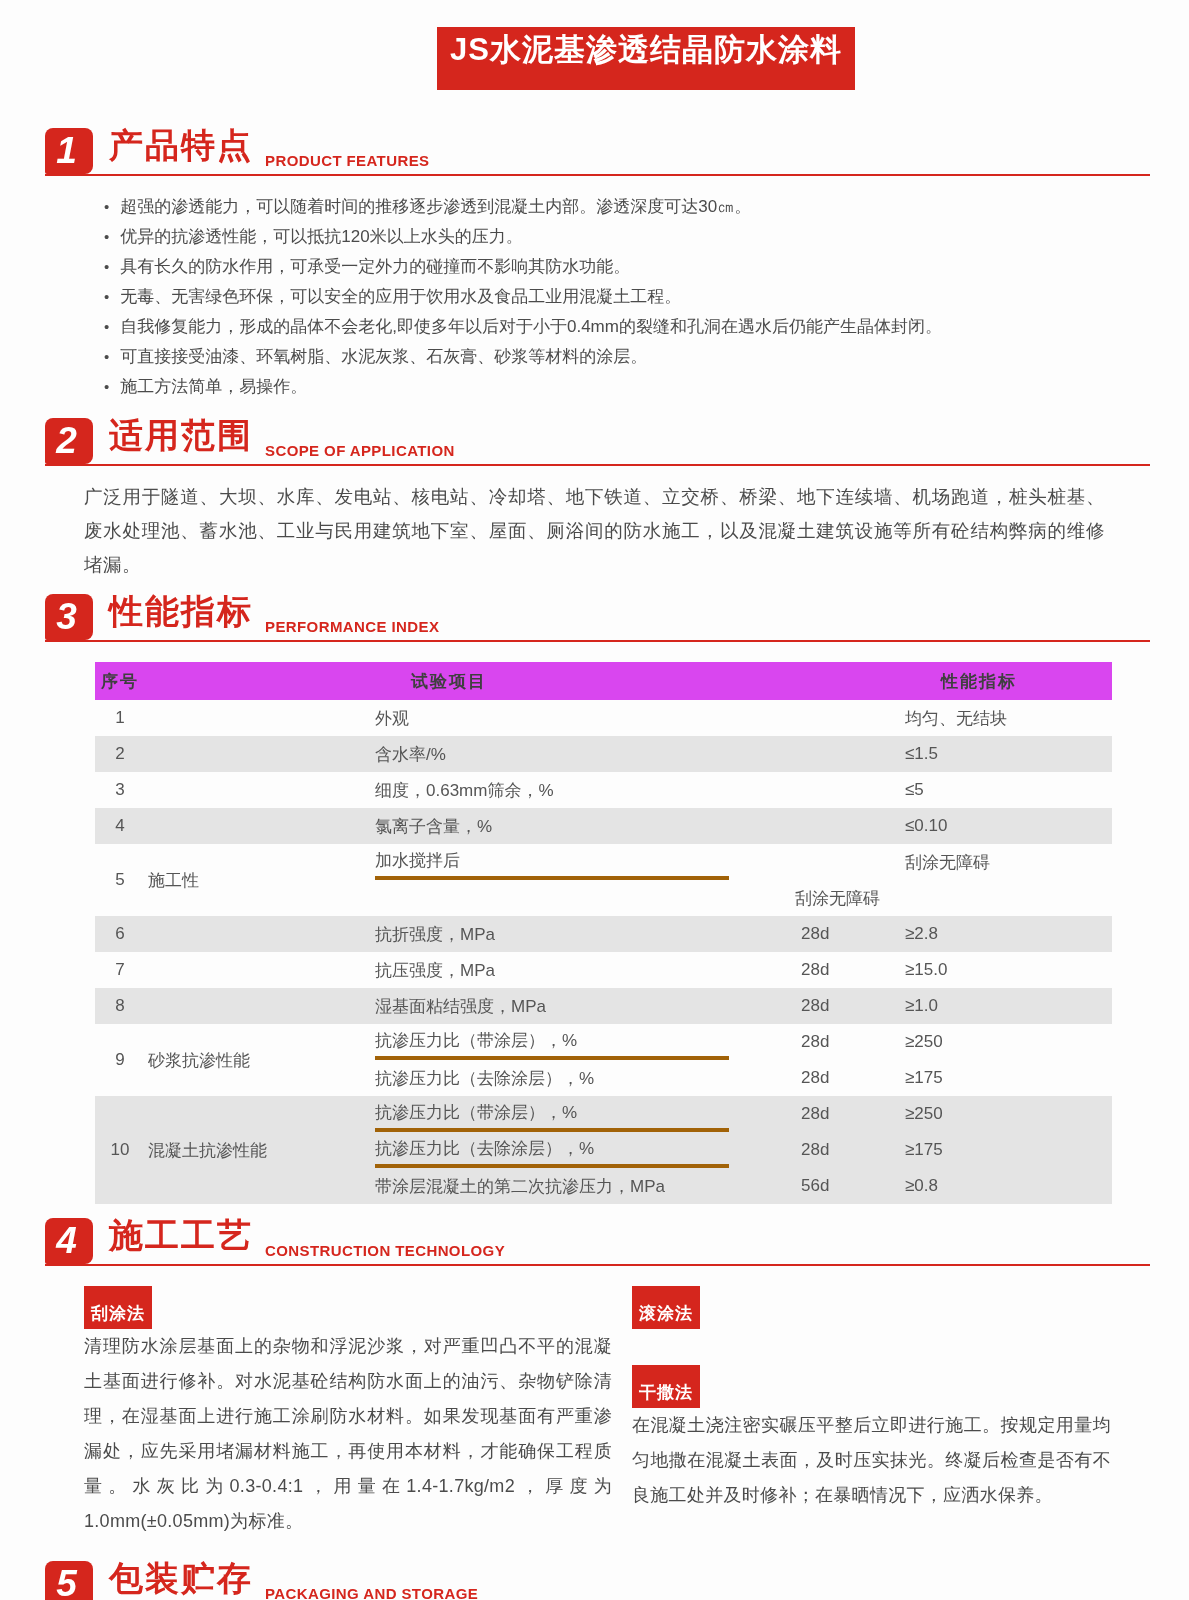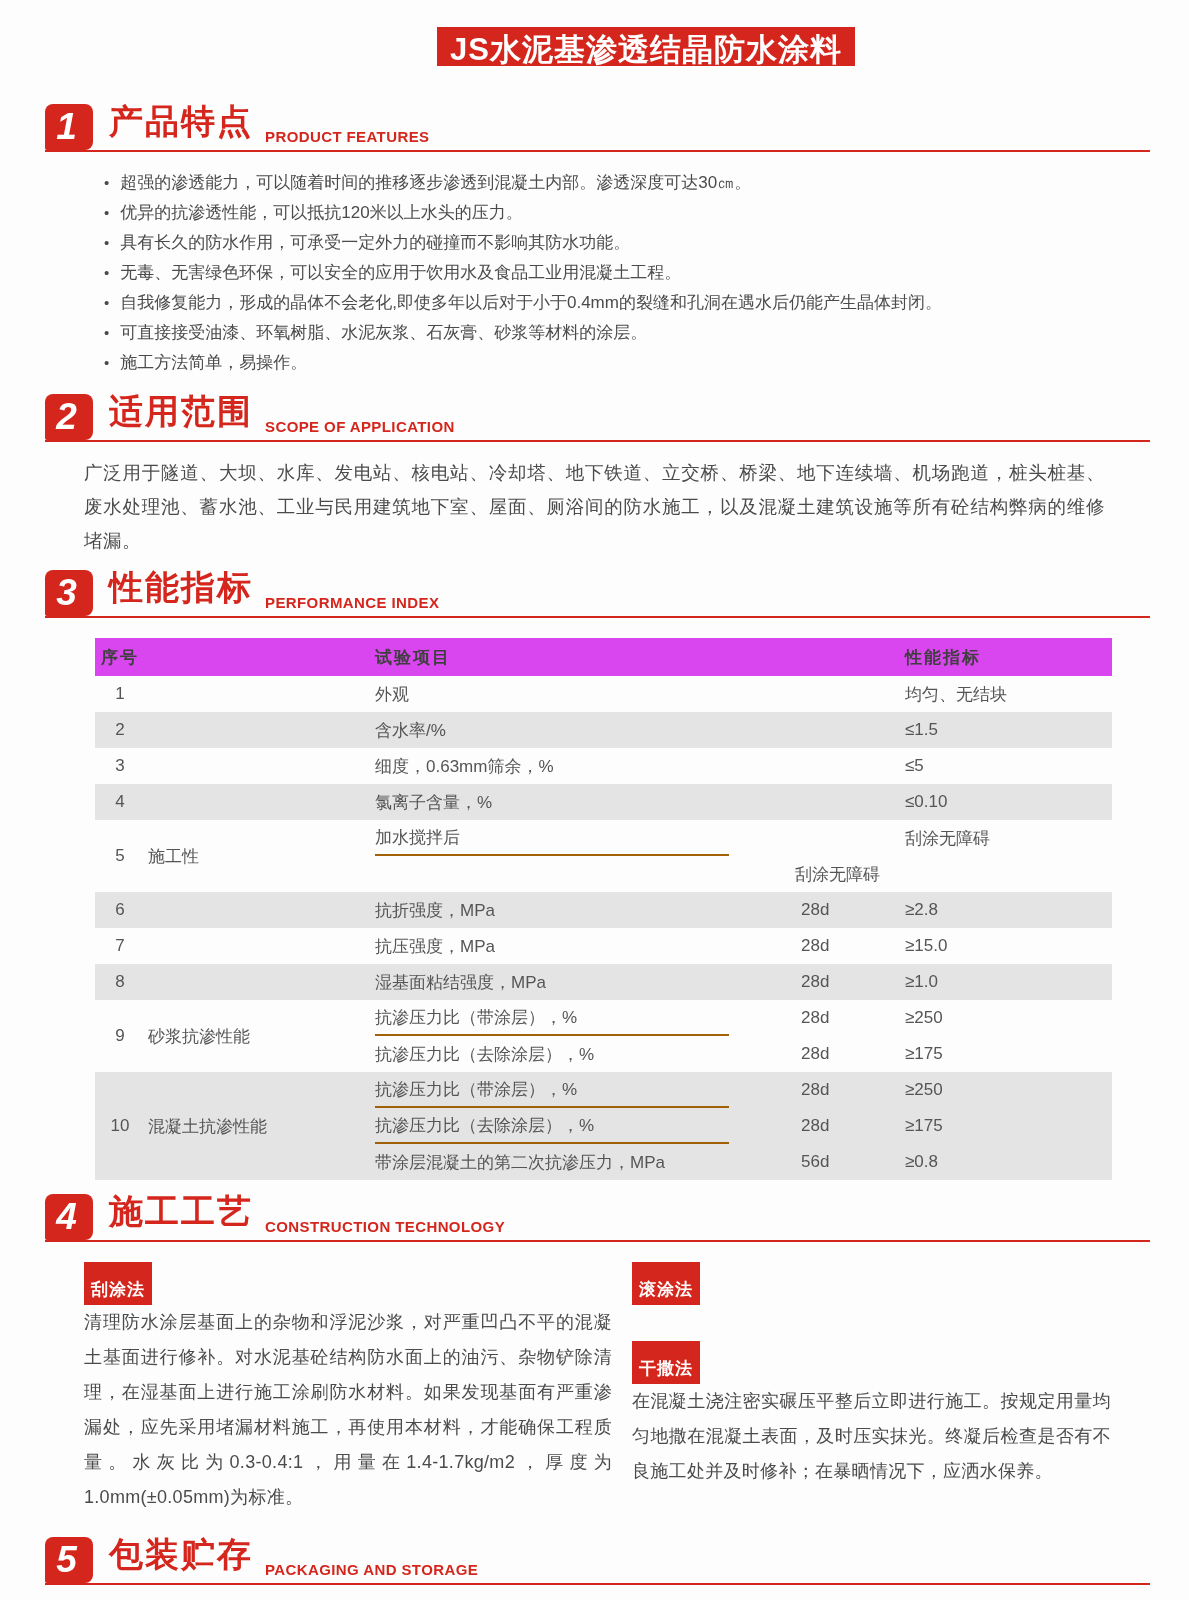--- a/index.html
+++ b/index.html
@@ -7,21 +7,21 @@
     --txt:#4b4b4b;
     --tbl-txt:#555;
   }
   *{box-sizing:border-box;margin:0;padding:0;}
   body{background:#ffffff;font-family:"Liberation Sans","DejaVu Sans",sans-serif;}
   .page{width:1189px;height:1600px;background:#fdfdfd;position:relative;overflow:hidden;}
 
   
   .title-wrap{padding-top:27px;padding-left:437px;}
   .title-bar{display:inline-block;background:var(--red);color:#fff;
-    font-size:31px;font-weight:bold;line-height:1;padding:7px 13px 1px;letter-spacing:1px;}
+    font-size:31px;font-weight:bold;line-height:1;padding:7px 13px 25px;letter-spacing:1px;}
 
   
   .section-header{display:flex;align-items:flex-end;margin:0 39px 0 45px;
     border-bottom:2px solid var(--red);height:48px;}
   .badge{width:48px;height:46px;background:var(--red);border-radius:8px 8px 8px 2px;
     color:#fff;font-size:37px;font-weight:bold;font-style:italic;
     display:flex;align-items:center;justify-content:center;padding-right:5px;flex:none;}
   .sec-title{color:var(--red);font-size:34px;font-weight:bold;margin-left:16px;
     line-height:1;letter-spacing:2px;padding-bottom:12px;white-space:nowrap;}
   .sec-sub{color:var(--red);font-size:15px;font-weight:bold;margin-left:12px;
@@ -44,24 +44,24 @@
 
   
   .ptable{margin:20px 0 0 95px;width:1017px;color:var(--tbl-txt);font-size:17px;}
   .trow{display:grid;grid-template-columns:50px 230px 1fr;}
   .trow.shade{background:#e4e4e4;}
   .trow.thead{background:#d946ef;color:#3f3f3f;font-weight:bold;}
   .c-no{display:flex;align-items:center;justify-content:center;}
   .c-cat{display:flex;align-items:center;padding-left:3px;}
   .c-sub{display:flex;flex-direction:column;justify-content:center;}
   .subrow{display:grid;grid-template-columns:420px 110px 1fr;min-height:36px;align-items:stretch;}
-  .thead .subrow{min-height:38px;}
+  .thead .subrow{min-height:38px;margin-left:36px;}
   .cell-item,.cell-age,.cell-val{display:flex;align-items:center;}
   .cell-item{width:354px;}
-  .subrow:not(:last-child) .cell-item{border-bottom:2px solid #a16207;}
+  .subrow:not(:last-child) .cell-item{border-bottom:4px solid #a16207;}
   .cell-age{padding-left:6px;}
   .hcell{letter-spacing:2px;}
 
   
   .cols{display:flex;margin:20px 78px 0 84px;gap:20px;}
   .col-left{width:528px;flex:none;}
   .col-right{flex:1;}
   .method-badge{display:inline-block;background:var(--red);color:#fff;
     font-size:17px;font-weight:bold;padding:16px 7px 4px;letter-spacing:1px;}
   .method-text{font-size:18px;line-height:35px;color:var(--txt);

